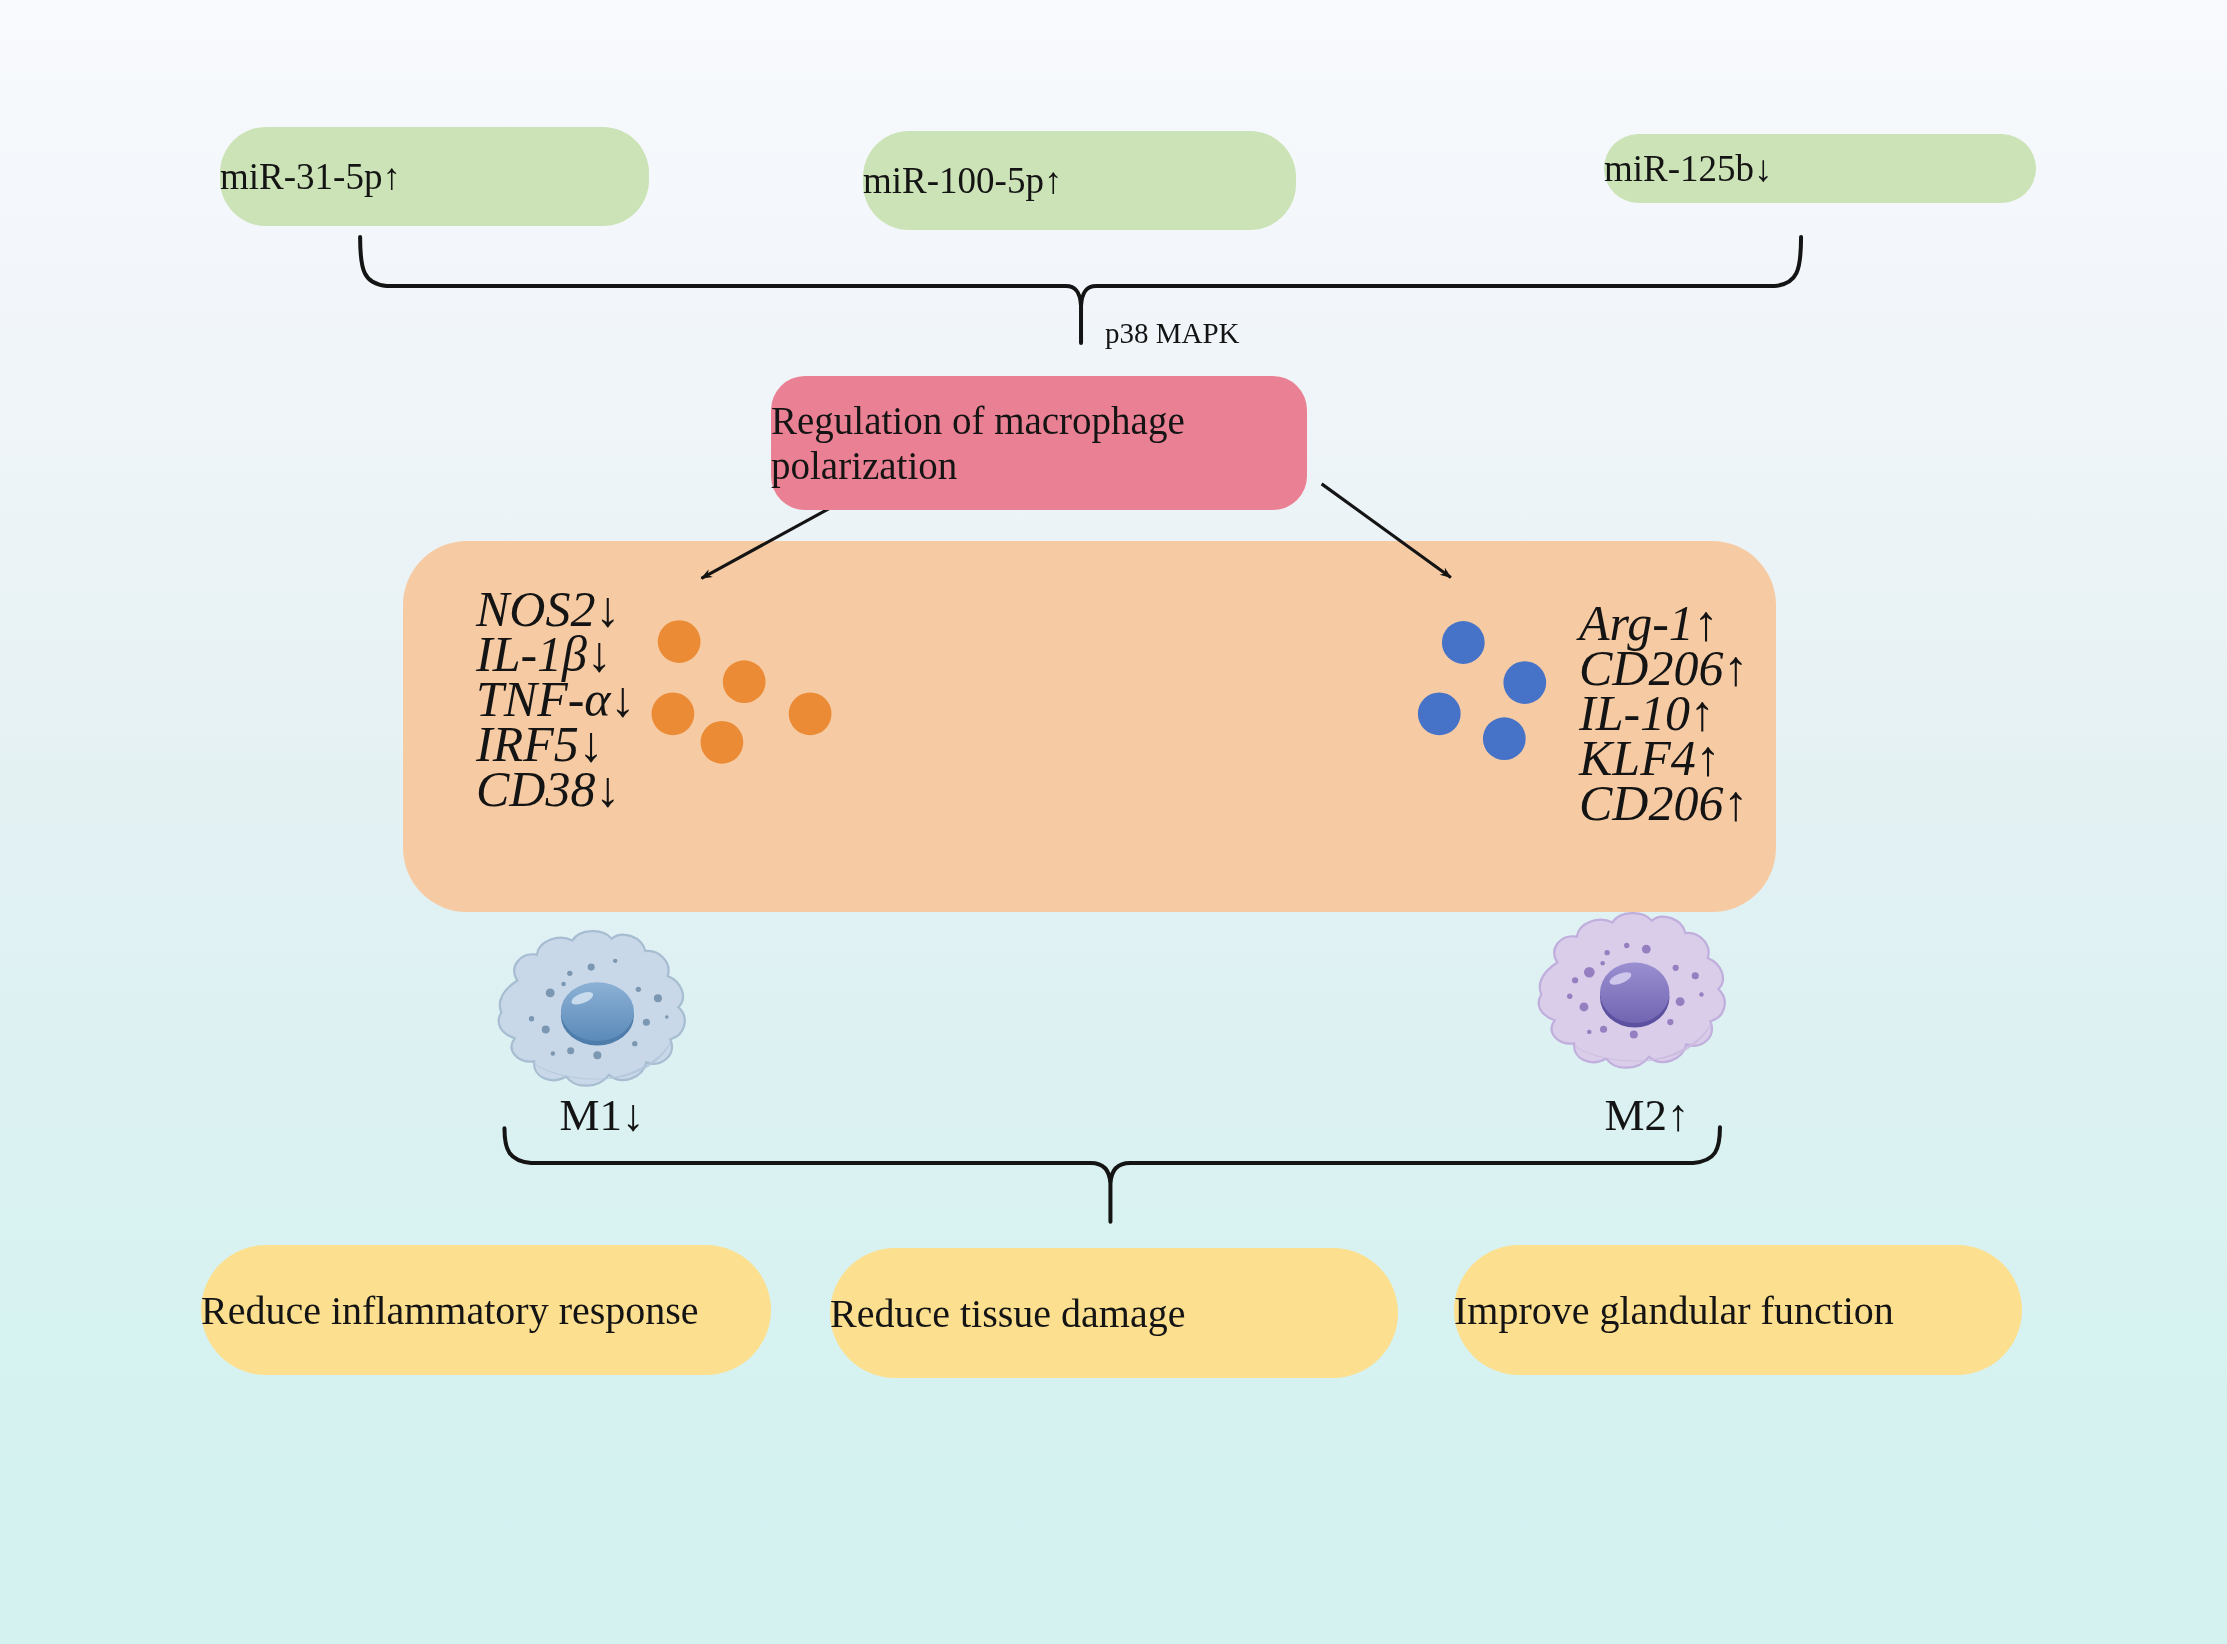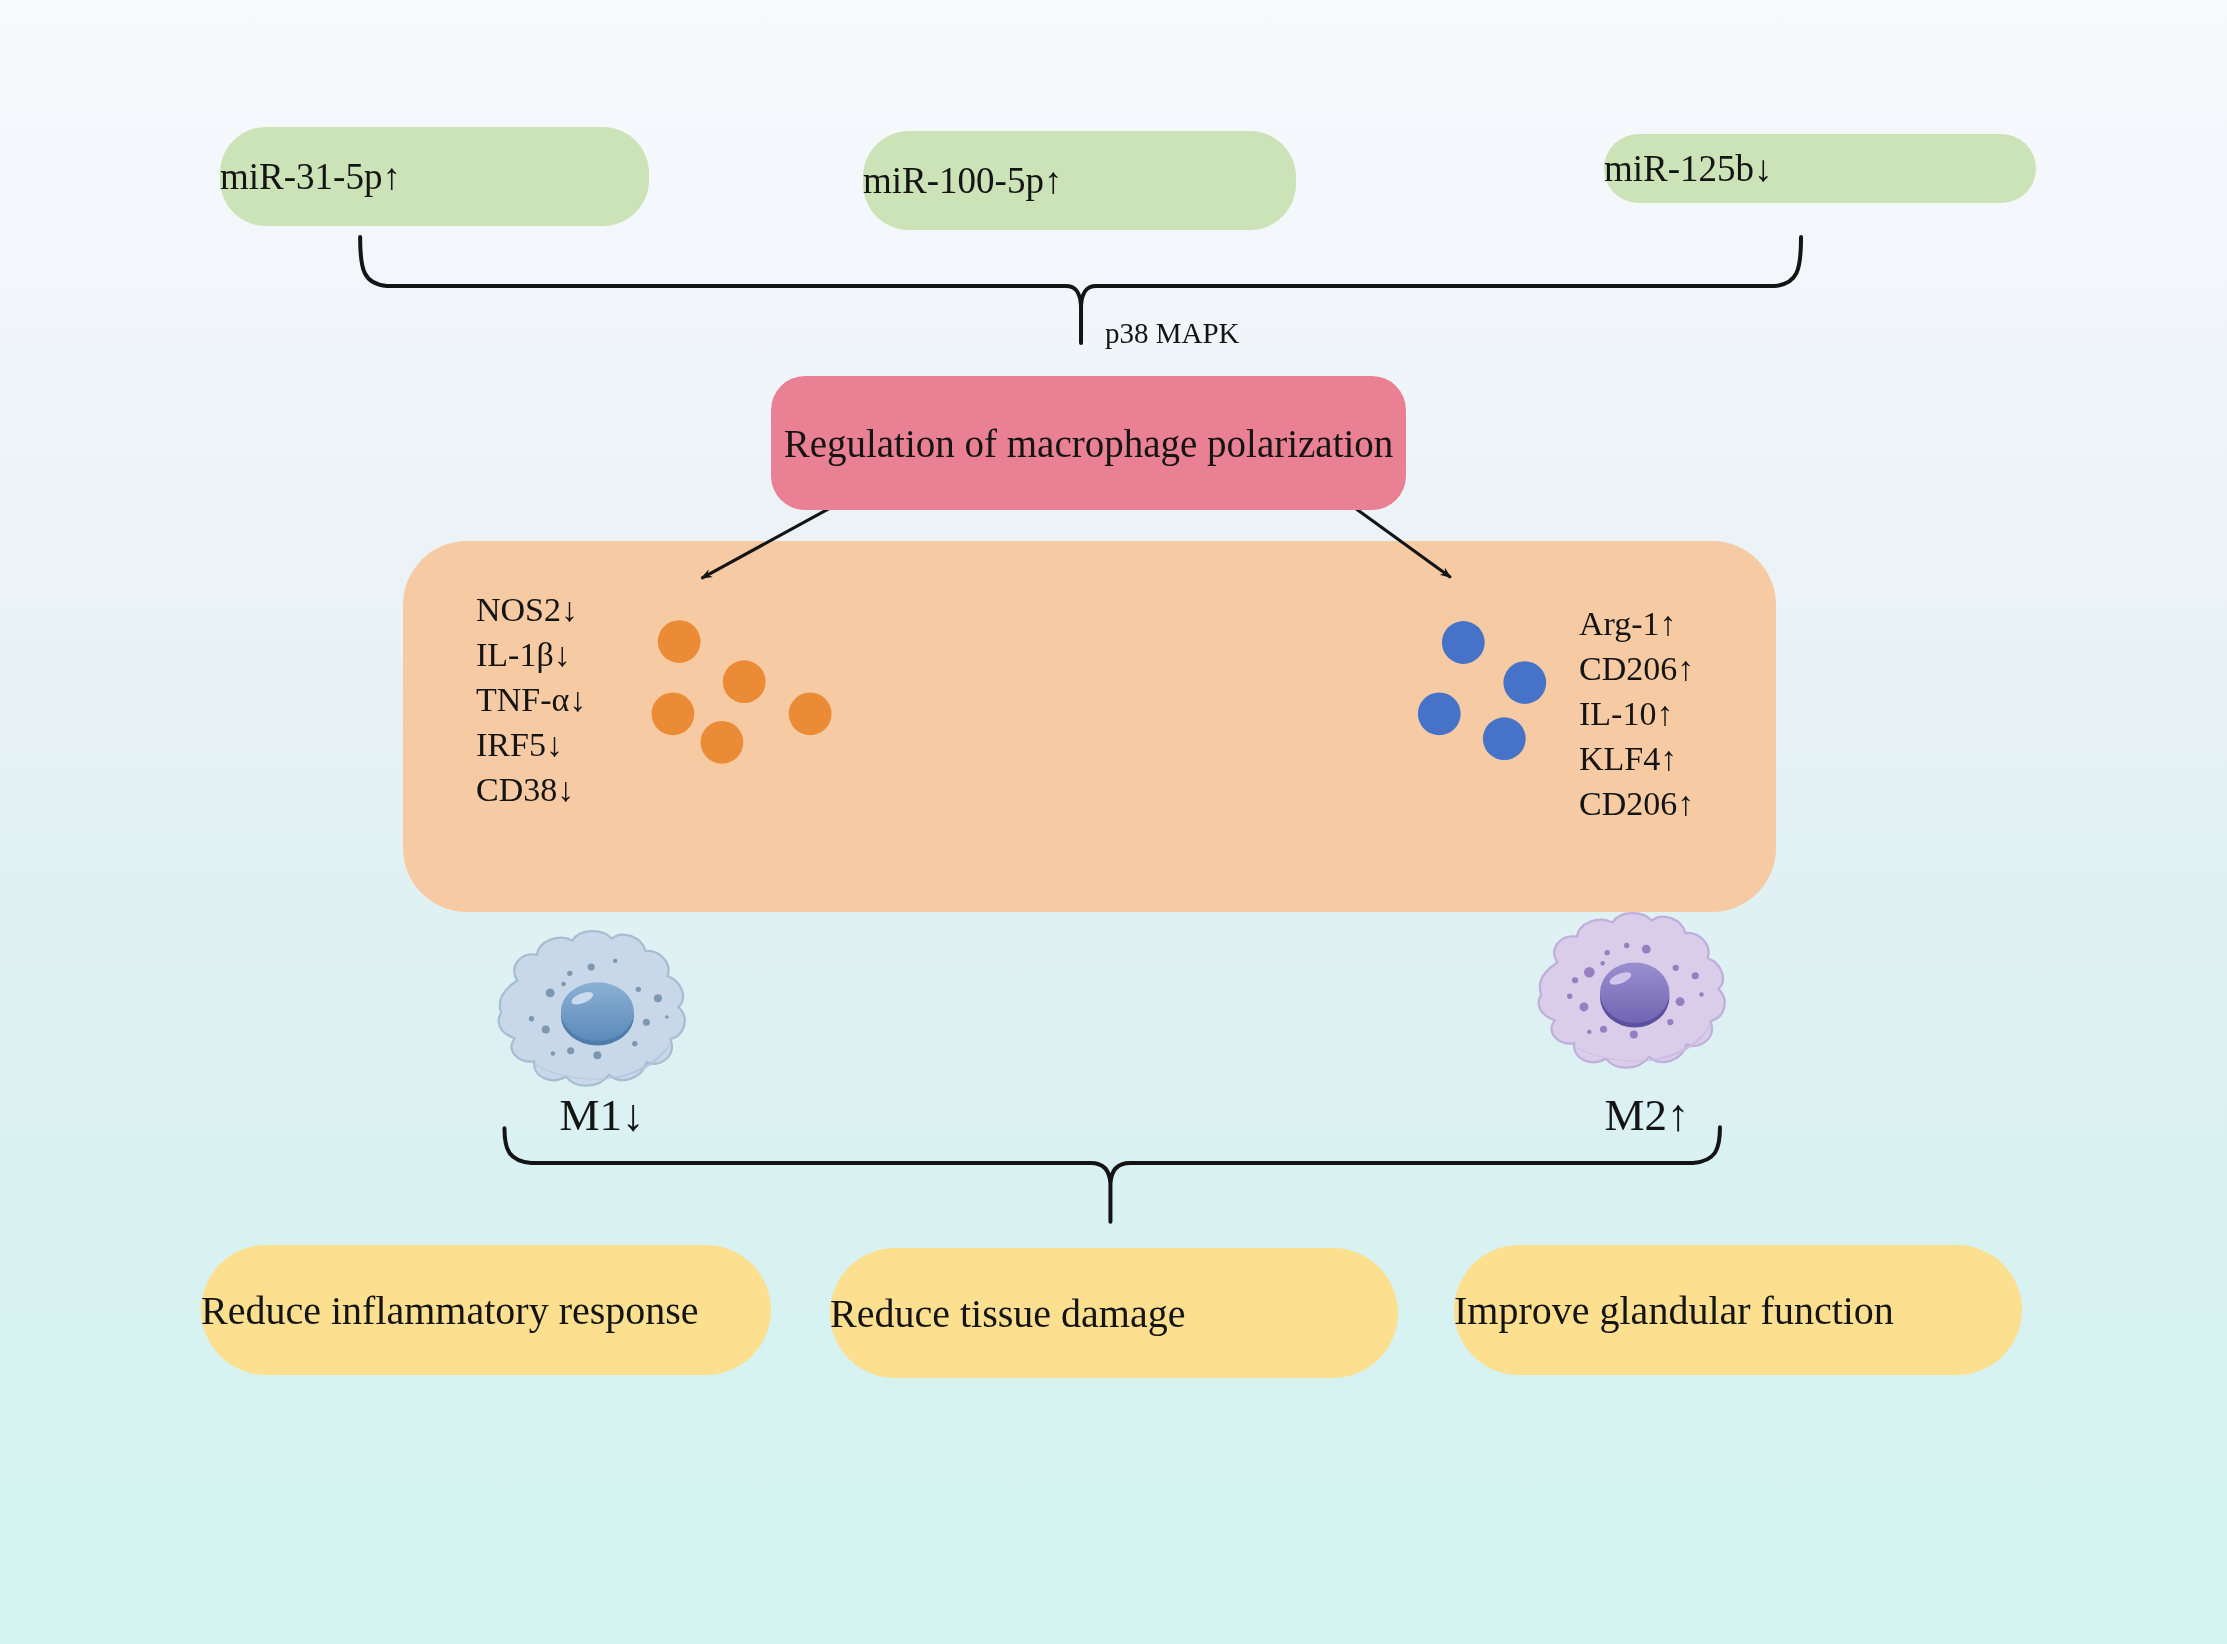--- a/index.html
+++ b/index.html
@@ -10,28 +10,28 @@
     color:var(--c-text,#141414);
   }
   .pill{position:absolute;display:flex;align-items:center;justify-content:flex-start;text-align:center;}
   .pill.green{background:var(--c-mirna-pill,#cbe3b6);border-radius:46px;font-size:37px;}
   #p1{left:220px;top:127px;width:429px;height:99px;}
   #p2{left:863px;top:131px;width:433px;height:99px;}
   #p3{left:1604px;top:134px;width:432px;height:69px;}
 
   .pathway-label{position:absolute;left:1105px;top:317px;font-size:29px;white-space:nowrap;}
 
-  .regbox{position:absolute;left:771px;top:376px;width:635px;height:134px;
+  .regbox{position:absolute;left:771px;top:376px;width:536px;height:134px;
     background:var(--c-regulation-box,#ea8093);border-radius:34px;
     display:flex;align-items:center;justify-content:center;font-size:39px;}
 
   .panel{position:absolute;left:403px;top:541px;width:1373px;height:371px;
     background:var(--c-polarization-panel,#f6cba4);border-radius:64px;}
 
-  .genelist{position:absolute;font-size:34px;line-height:45px;white-space:nowrap;}
+  .genelist{position:absolute;font-size:50px;line-height:45px;white-space:nowrap;font-style:italic;}
   #m1-list{left:476px;top:587px;}
   #m2-list{left:1579px;top:601px;}
 
   .cell-label{position:absolute;width:232px;text-align:center;font-size:45px;}
   #m1-label{left:486px;top:1089px;}
   #m2-label{left:1531px;top:1089px;}
 
   .pill.yellow{background:var(--c-outcome-pill,#fce08f);border-radius:67px;font-size:40px;margin-top:30px;}
   #y1{left:201px;top:1215px;width:570px;height:130px;}
   #y2{left:830px;top:1218px;width:568px;height:130px;}

